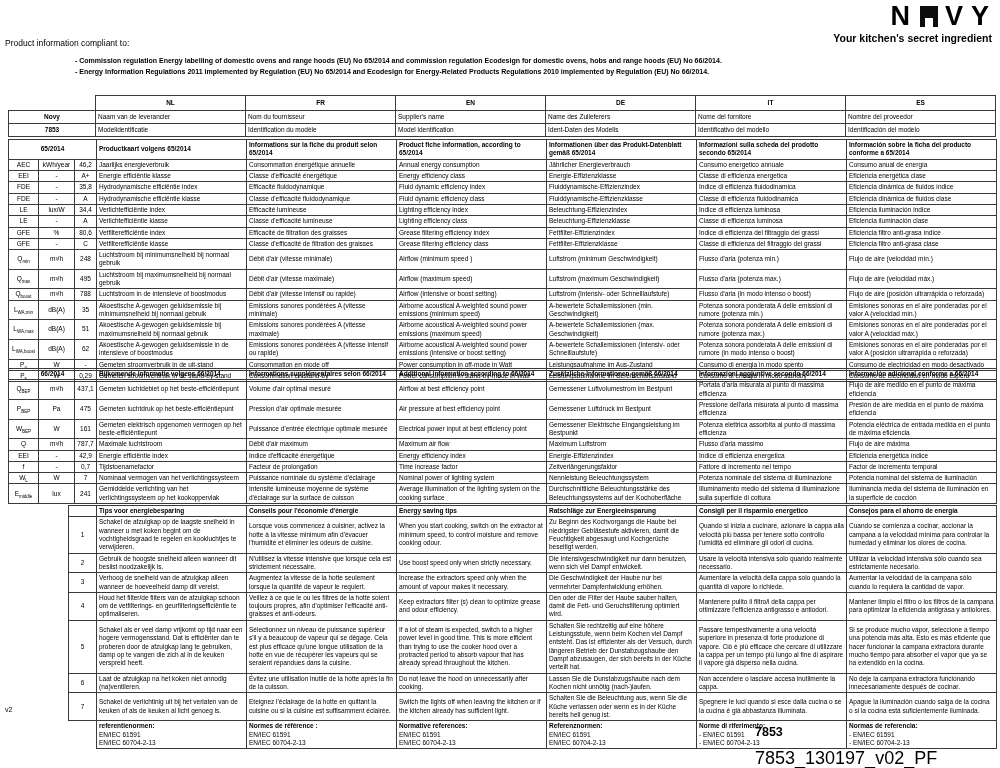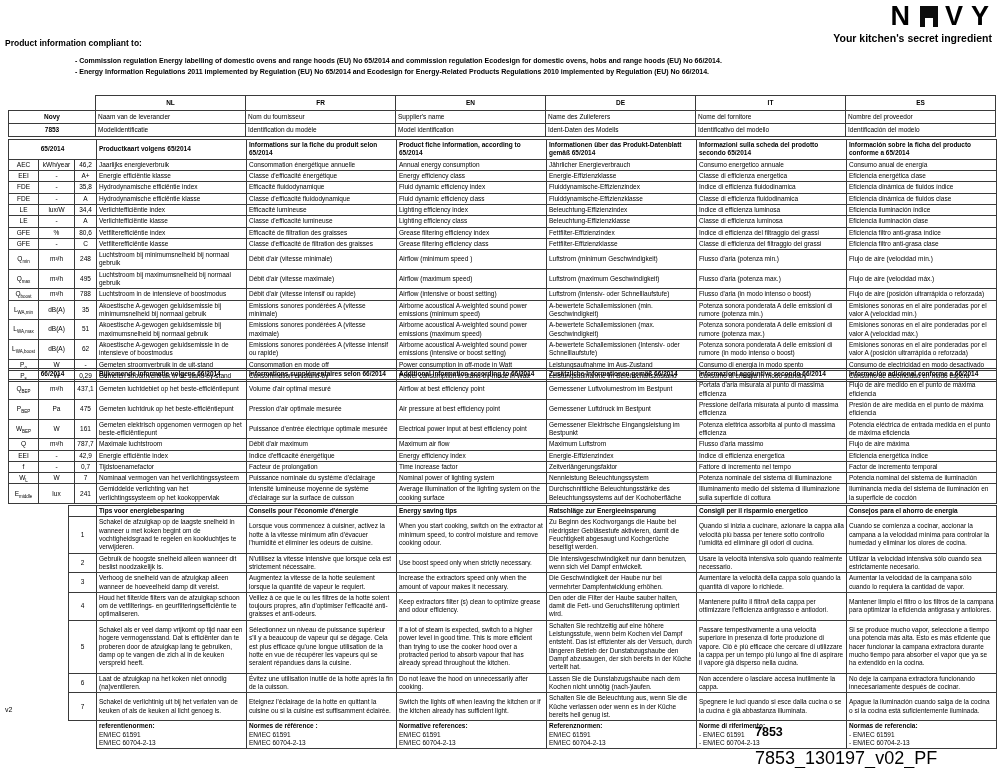--- a/index.html
+++ b/index.html
@@ -7,21 +7,21 @@
     position:relative; width:1000px; height:768px; background:#fff;
     font-family:"Liberation Sans", sans-serif; color:#000; overflow:hidden;
   }
   
   .logo { position:absolute; top:3px; right:8px; display:flex; align-items:center; gap:5px;
           font-size:27px; font-weight:bold; letter-spacing:3px; line-height:1; }
   .logo-o { width:18px; height:21px; background:#0c0c0c; position:relative; display:inline-block; margin:0 2px; }
   .logo-o::after { content:''; position:absolute; bottom:0; left:5px; width:8px; height:9px; background:#fff; }
   .tagline { position:absolute; top:32px; right:8px; font-size:10.5px; font-weight:bold;text-align:center; }
   
-  .title { position:absolute; left:5px; top:38px; font-size:8.5px; font-weight:bold; }
+  .title { position:absolute; left:5px; top:38px; font-size:8.5px; font-weight:normal; }
   .compliance { position:absolute; left:75px; top:55px; font-size:7px; font-weight:bold; line-height:1.6; }
   
   table { border-collapse:collapse; table-layout:fixed; position:absolute; }
   td { border:1px solid #3a3a3a; padding:1px 2px; vertical-align:middle;
        font-size:6.5px; line-height:1.28; overflow:hidden; word-wrap:break-word; }
   tr.hdr td { font-weight:bold; }
   .ctr { text-align:center; }
   .b { font-weight:bold; }
   .noborder { border:none; }
   sub.sub { font-size:4.5px; line-height:0; }

